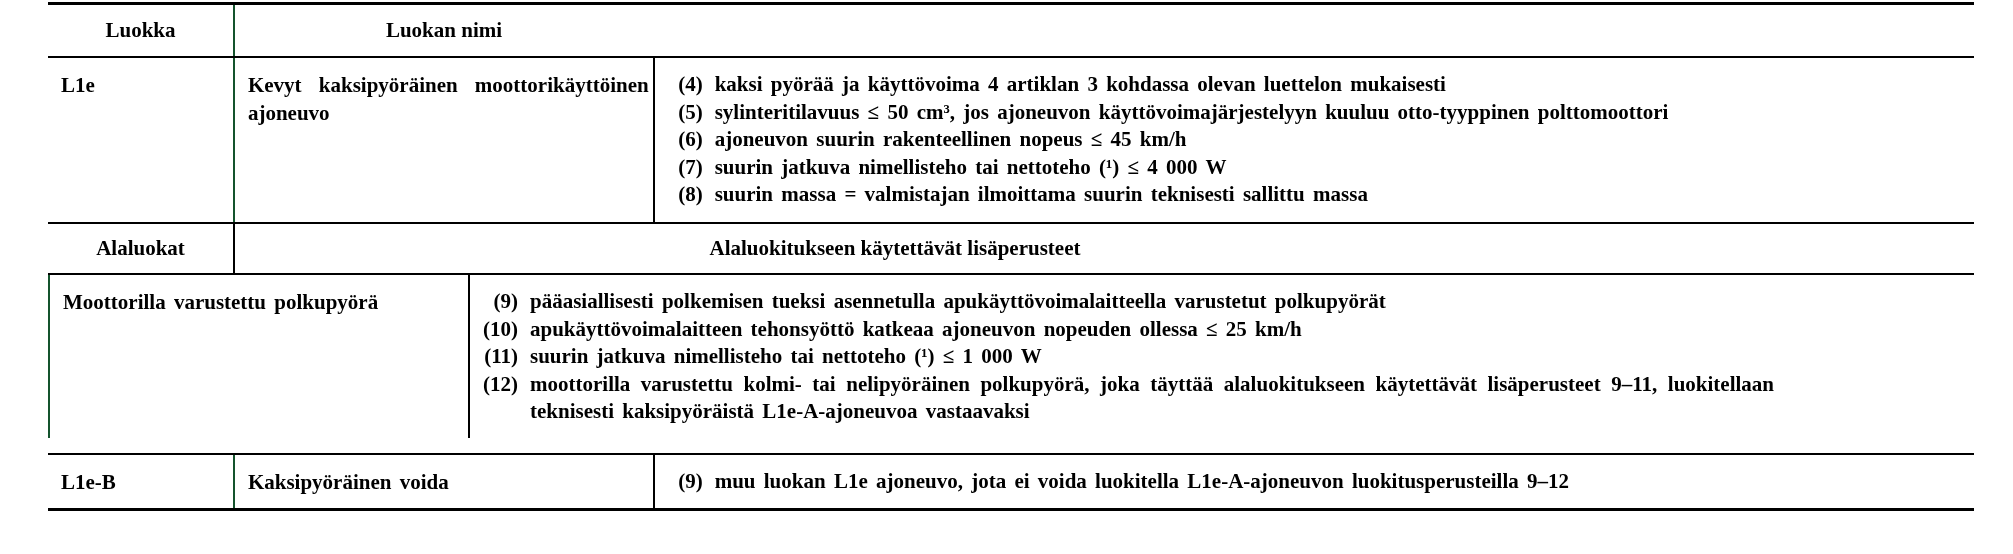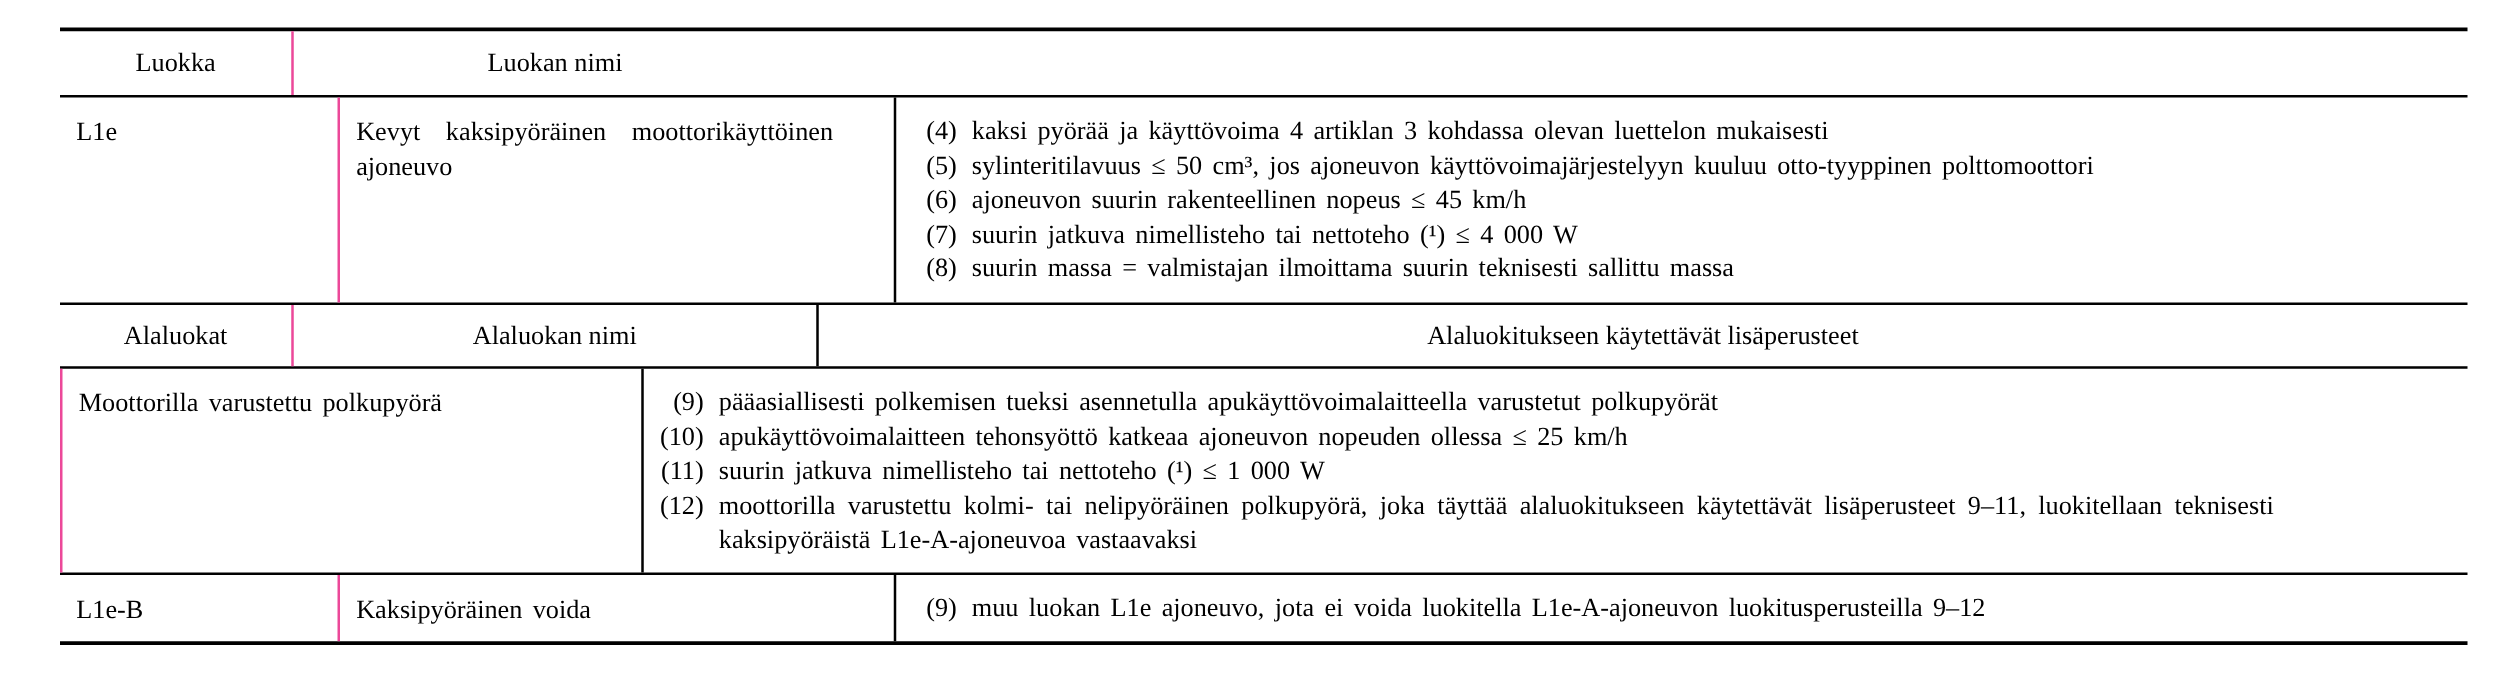--- a/index.html
+++ b/index.html
@@ -4,40 +4,41 @@
 <style>
   * { margin:0; padding:0; box-sizing:border-box; }
   html,body { background:#ffffff; }
   body {
     width:2013px; height:554px;
     position:relative; overflow:hidden;
     font-family:"Liberation Serif","DejaVu Serif",serif;
     color:#000;
   }
   .tbl {
-    position:absolute; left:48px; top:22px; width:1926px;
+    position:absolute; left:48px; top:2px; width:1926px;
     border-top:3px solid #000;
     border-bottom:3px solid #000;
+    font-weight:bold;
   }
   .row { display:flex; width:100%; }
   .row + .row { border-top:2px solid #000; }
   .c1 { width:185px; }
-  .c2 { width:420px; border-left:2px solid #ec4899; }
+  .c2 { width:420px; border-left:2px solid #14532d; }
   .c3 { width:1322px; border-left:2px solid #000; }
   .hdr { font-size:21px; }
   .hdr .hc {
     display:flex; align-items:center; justify-content:center;
     text-align:center; padding:2px 6px;
   }
   .hdr1 .hc { min-height:51px; }
   .hdr2 .hc { min-height:49px; }
-  .bodyrow { font-size:21px; line-height:27.5px;gap:45px; }
+  .bodyrow { font-size:21px; line-height:27.5px; }
   .r-l1e  { min-height:166px; }
   .r-l1ea { min-height:162px; }
-  .r-l1eb { min-height:54px; }
+  .r-l1eb { min-height:54px;margin-top:15px; }
   .code { padding:14px 6px 12px 13px; }
   .name { padding:14px 4px 12px 13px; text-align:justify; word-spacing:3px; }
   .crit { padding:13px 16px 12px 0; }
   .item { display:flex; align-items:flex-start; }
   .item .num { width:48px; text-align:right; flex:0 0 48px; }
   .item .txt { flex:1 1 auto; padding-left:12px; text-align:justify; word-spacing:3px; }
 </style>
 </head>
 <body>
 
@@ -70,21 +71,20 @@
       </div>
       <div class="item">
         <span class="num">(8)</span>
         <span class="txt">suurin massa = valmistajan ilmoittama suurin teknisesti sallittu massa</span>
       </div>
     </div>
   </div>
 
   <div class="row hdr hdr2">
     <div class="c1 hc">Alaluokat</div>
-    <div class="c2 hc">Alaluokan nimi</div>
     <div class="c3 hc">Alaluokitukseen käytettävät lisäperusteet</div>
   </div>
 
   <div class="row bodyrow r-l1ea">
     <div class="c2 name">Moottorilla varustettu polkupyörä</div>
     <div class="c3 crit">
       <div class="item">
         <span class="num">(9)</span>
         <span class="txt">pääasiallisesti polkemisen tueksi asennetulla apukäyttövoimalaitteella varustetut polkupyörät</span>
       </div>

